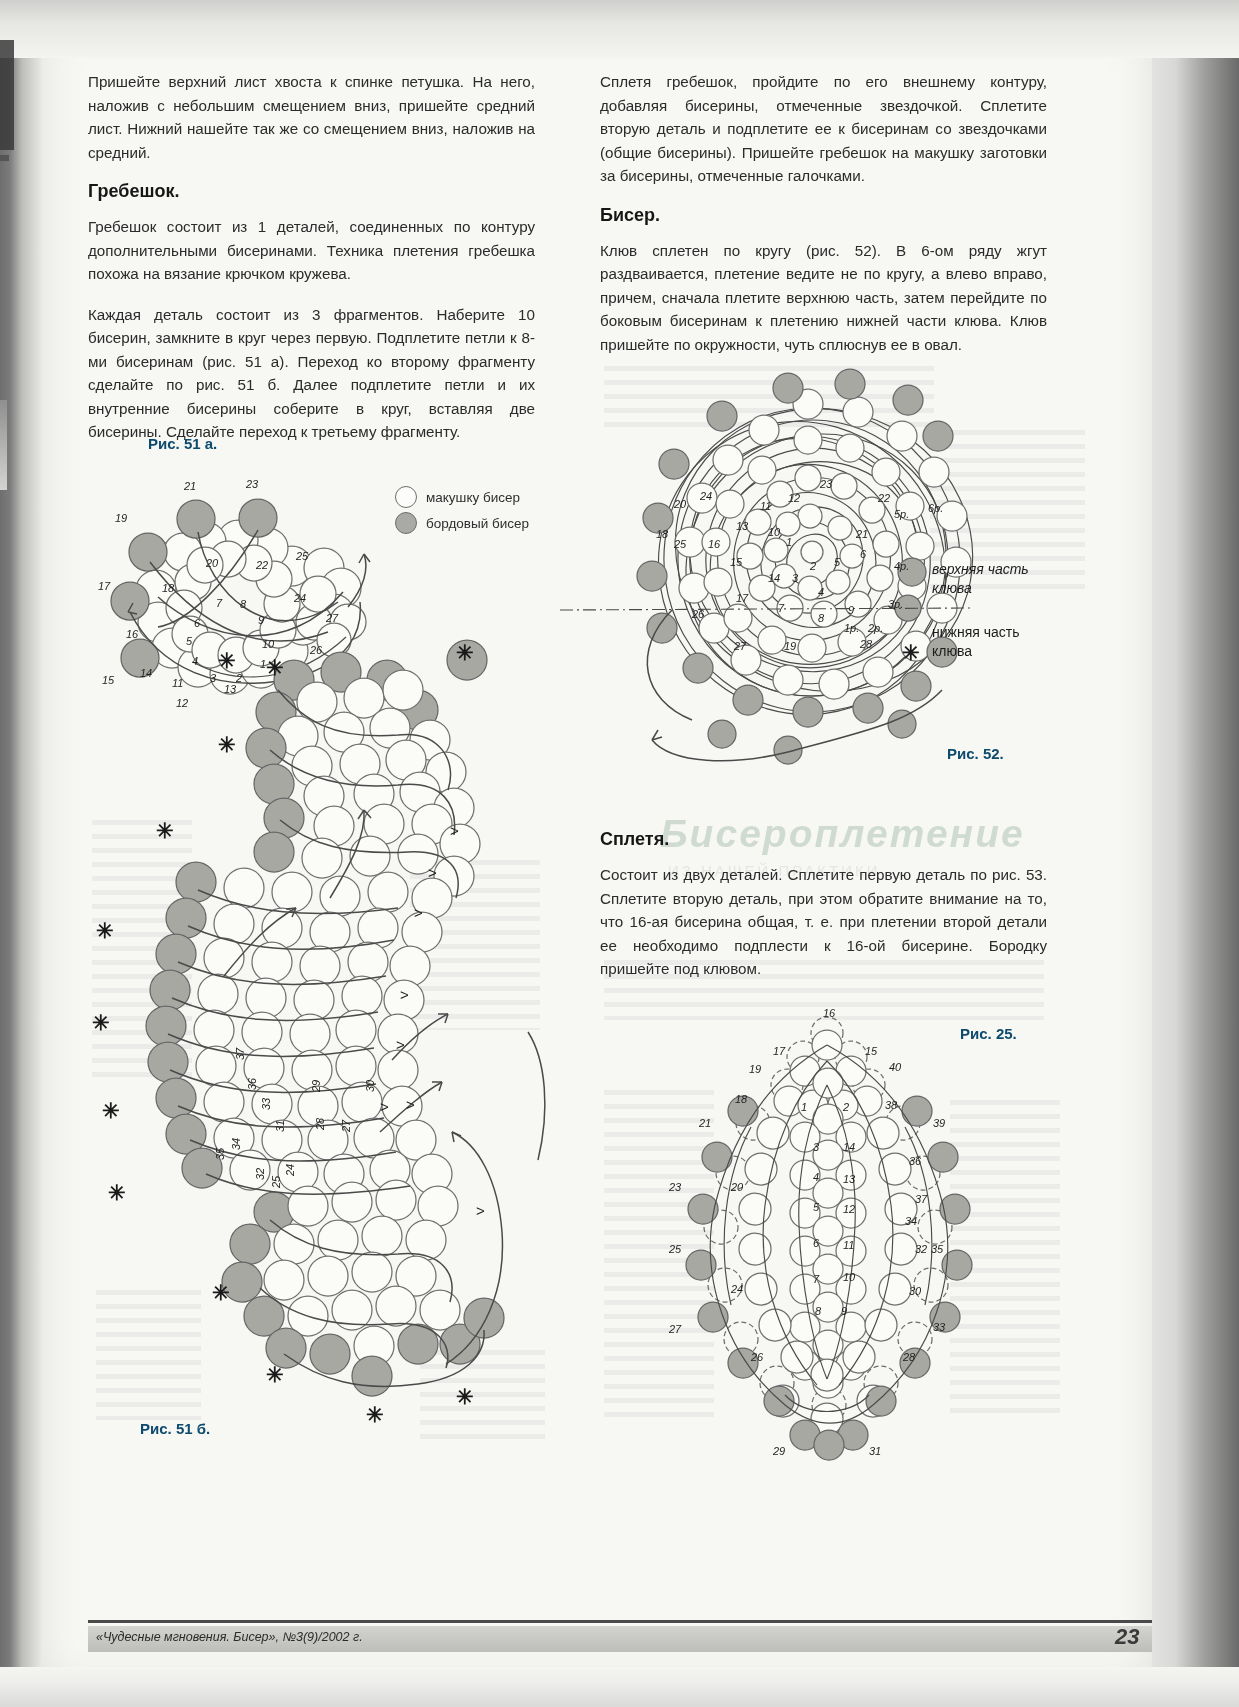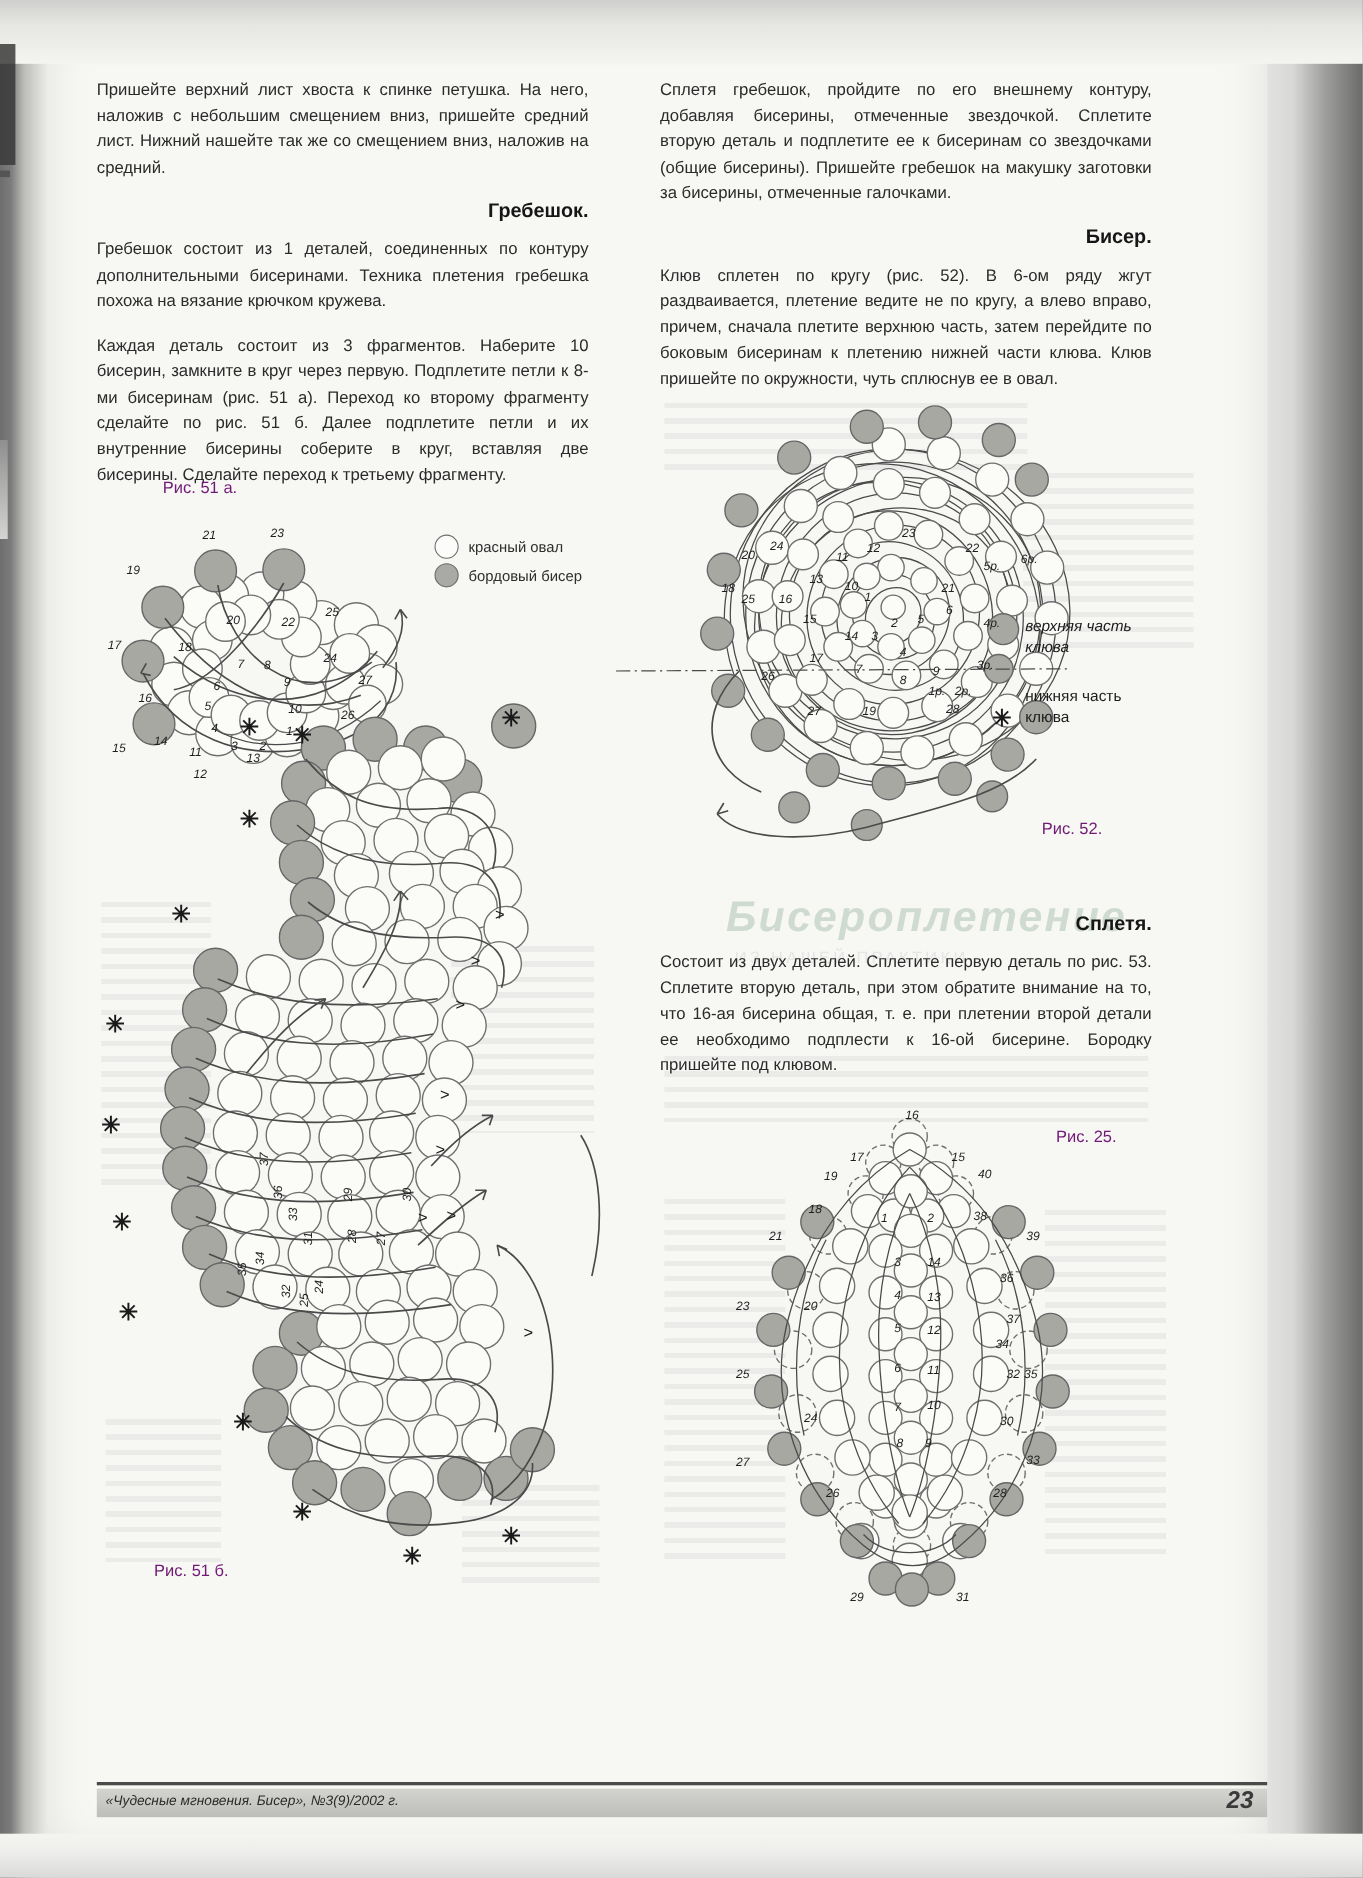--- a/index.html
+++ b/index.html
@@ -66,24 +66,23 @@
     margin:0 0 17px 0;
     font-size:15.2px;line-height:23.5px;
     color:#2b2b2b;
     text-align:justify;
     font-family:"Liberation Sans",sans-serif;
   }
   h3.head{
     margin:6px 0 13px 0;
     font-size:18px;font-weight:bold;color:#161616;
     font-family:"Liberation Sans",sans-serif;
-    text-align:right;
   }
   .figcap{
-    font-size:15px;font-weight:normal;color:#701a75;
+    font-size:15px;font-weight:bold;color:#0c4a6e;
     font-family:"Liberation Sans",sans-serif;
   }
 
   
   .legend{
     position:absolute;left:395px;top:484px;width:155px;
   }
   .legend-row{display:flex;align-items:center;height:26px;}
   .legend-swatch{
     width:20px;height:20px;border-radius:50%;
@@ -162,21 +161,21 @@
   </div>
 
   <div style="position:absolute;left:600px;top:823px;width:447px;">
     <h3 class="head">Сплетя.</h3>
     <p class="body">Состоит из двух деталей. Сплетите первую деталь по рис. 53. Сплетите вторую деталь, при этом обратите внимание на то, что 16-ая бисерина общая, т. е. при плетении второй детали ее необходимо подплести к 16-ой бисерине. Бородку пришейте под клювом.</p>
   </div>
 
   <div class="legend">
     <div class="legend-row">
       <div class="legend-swatch red"></div>
-      <div class="legend-label">красный овал</div>
+      <div class="legend-label">макушку бисер</div>
     </div>
     <div class="legend-row">
       <div class="legend-swatch bord"></div>
       <div class="legend-label">бордовый бисер</div>
     </div>
   </div>
 
   <div class="figcap" style="position:absolute;left:148px;top:435px;">Рис. 51 а.</div>
 
   <div class="fig" style="left:98px;top:462px;">

